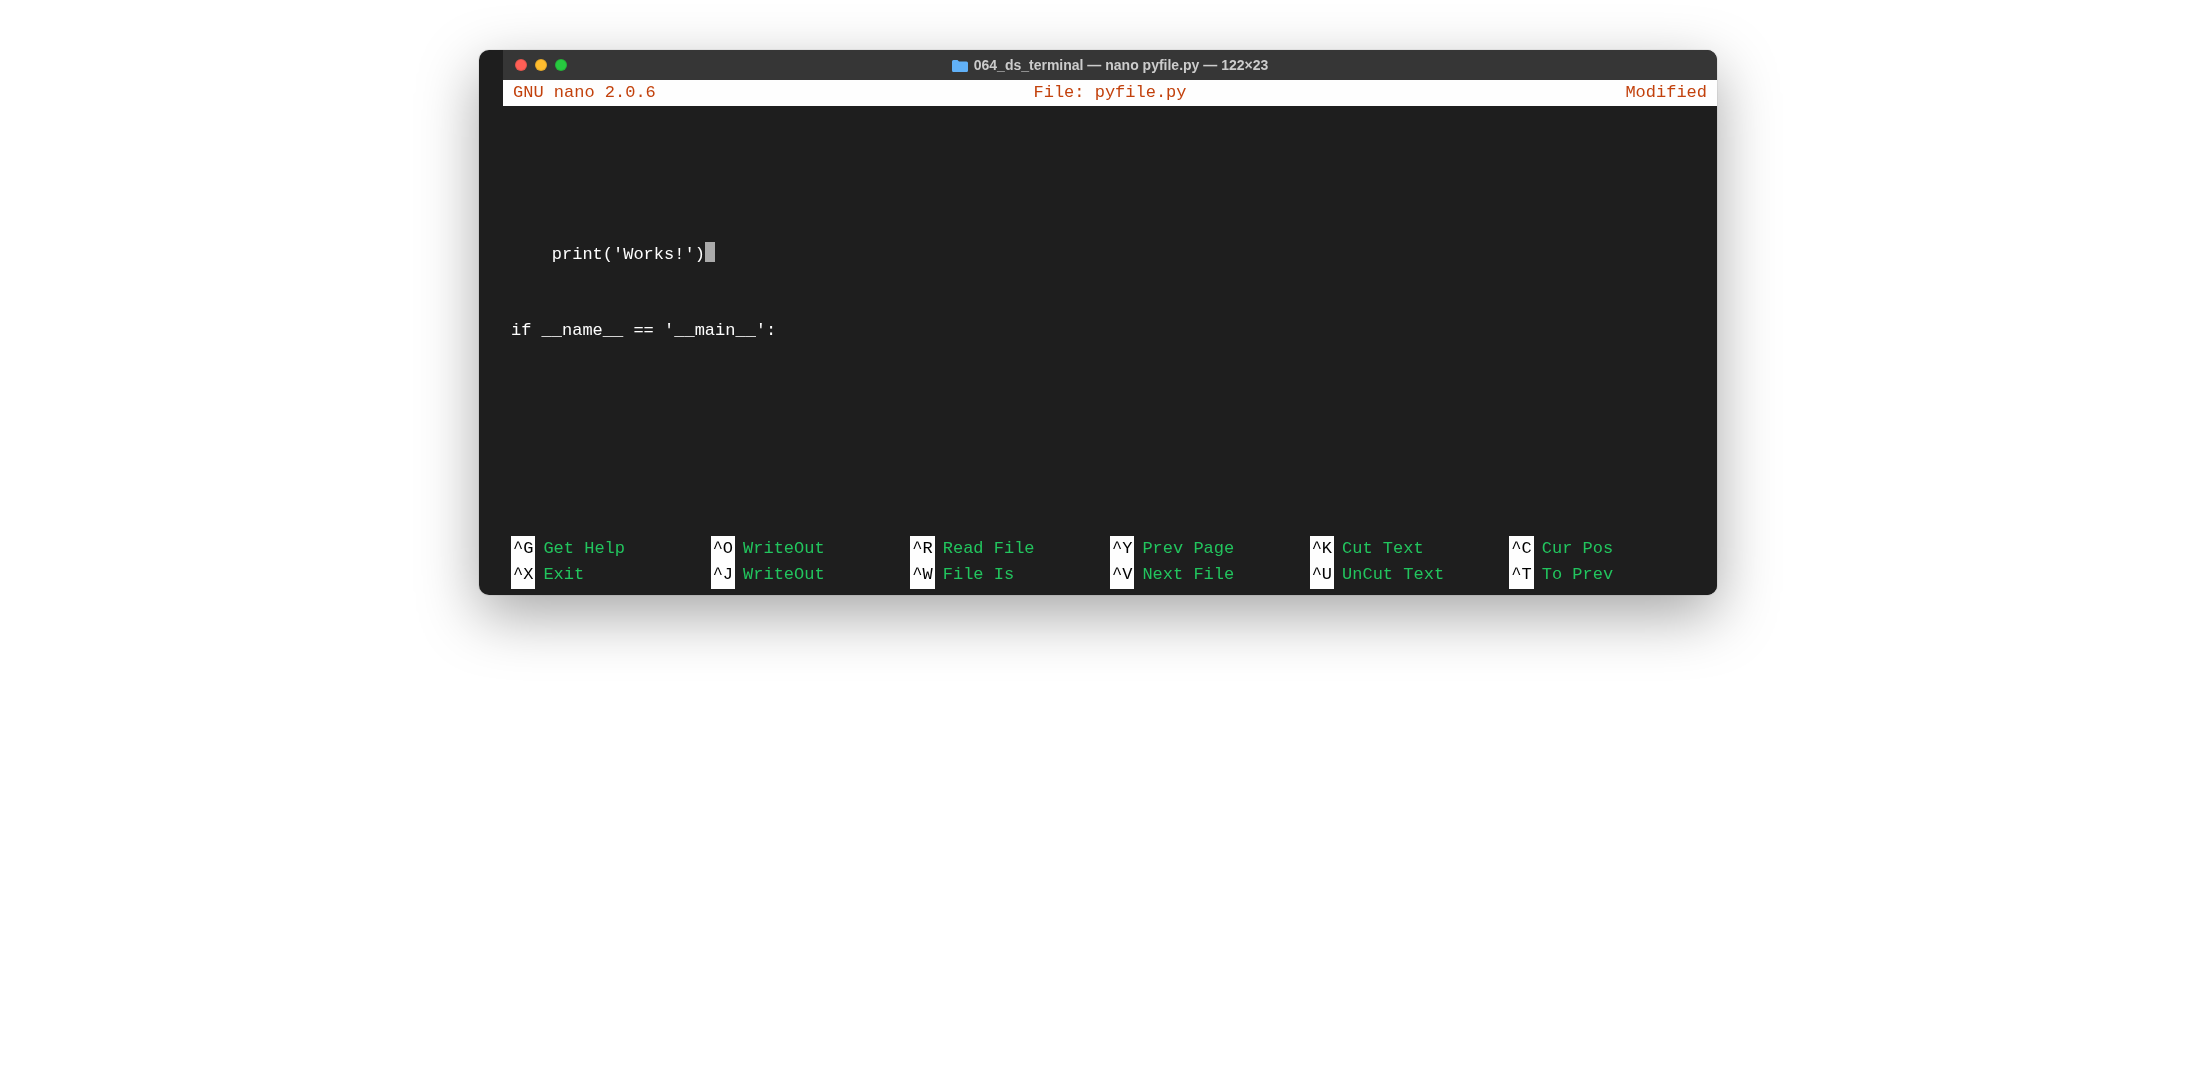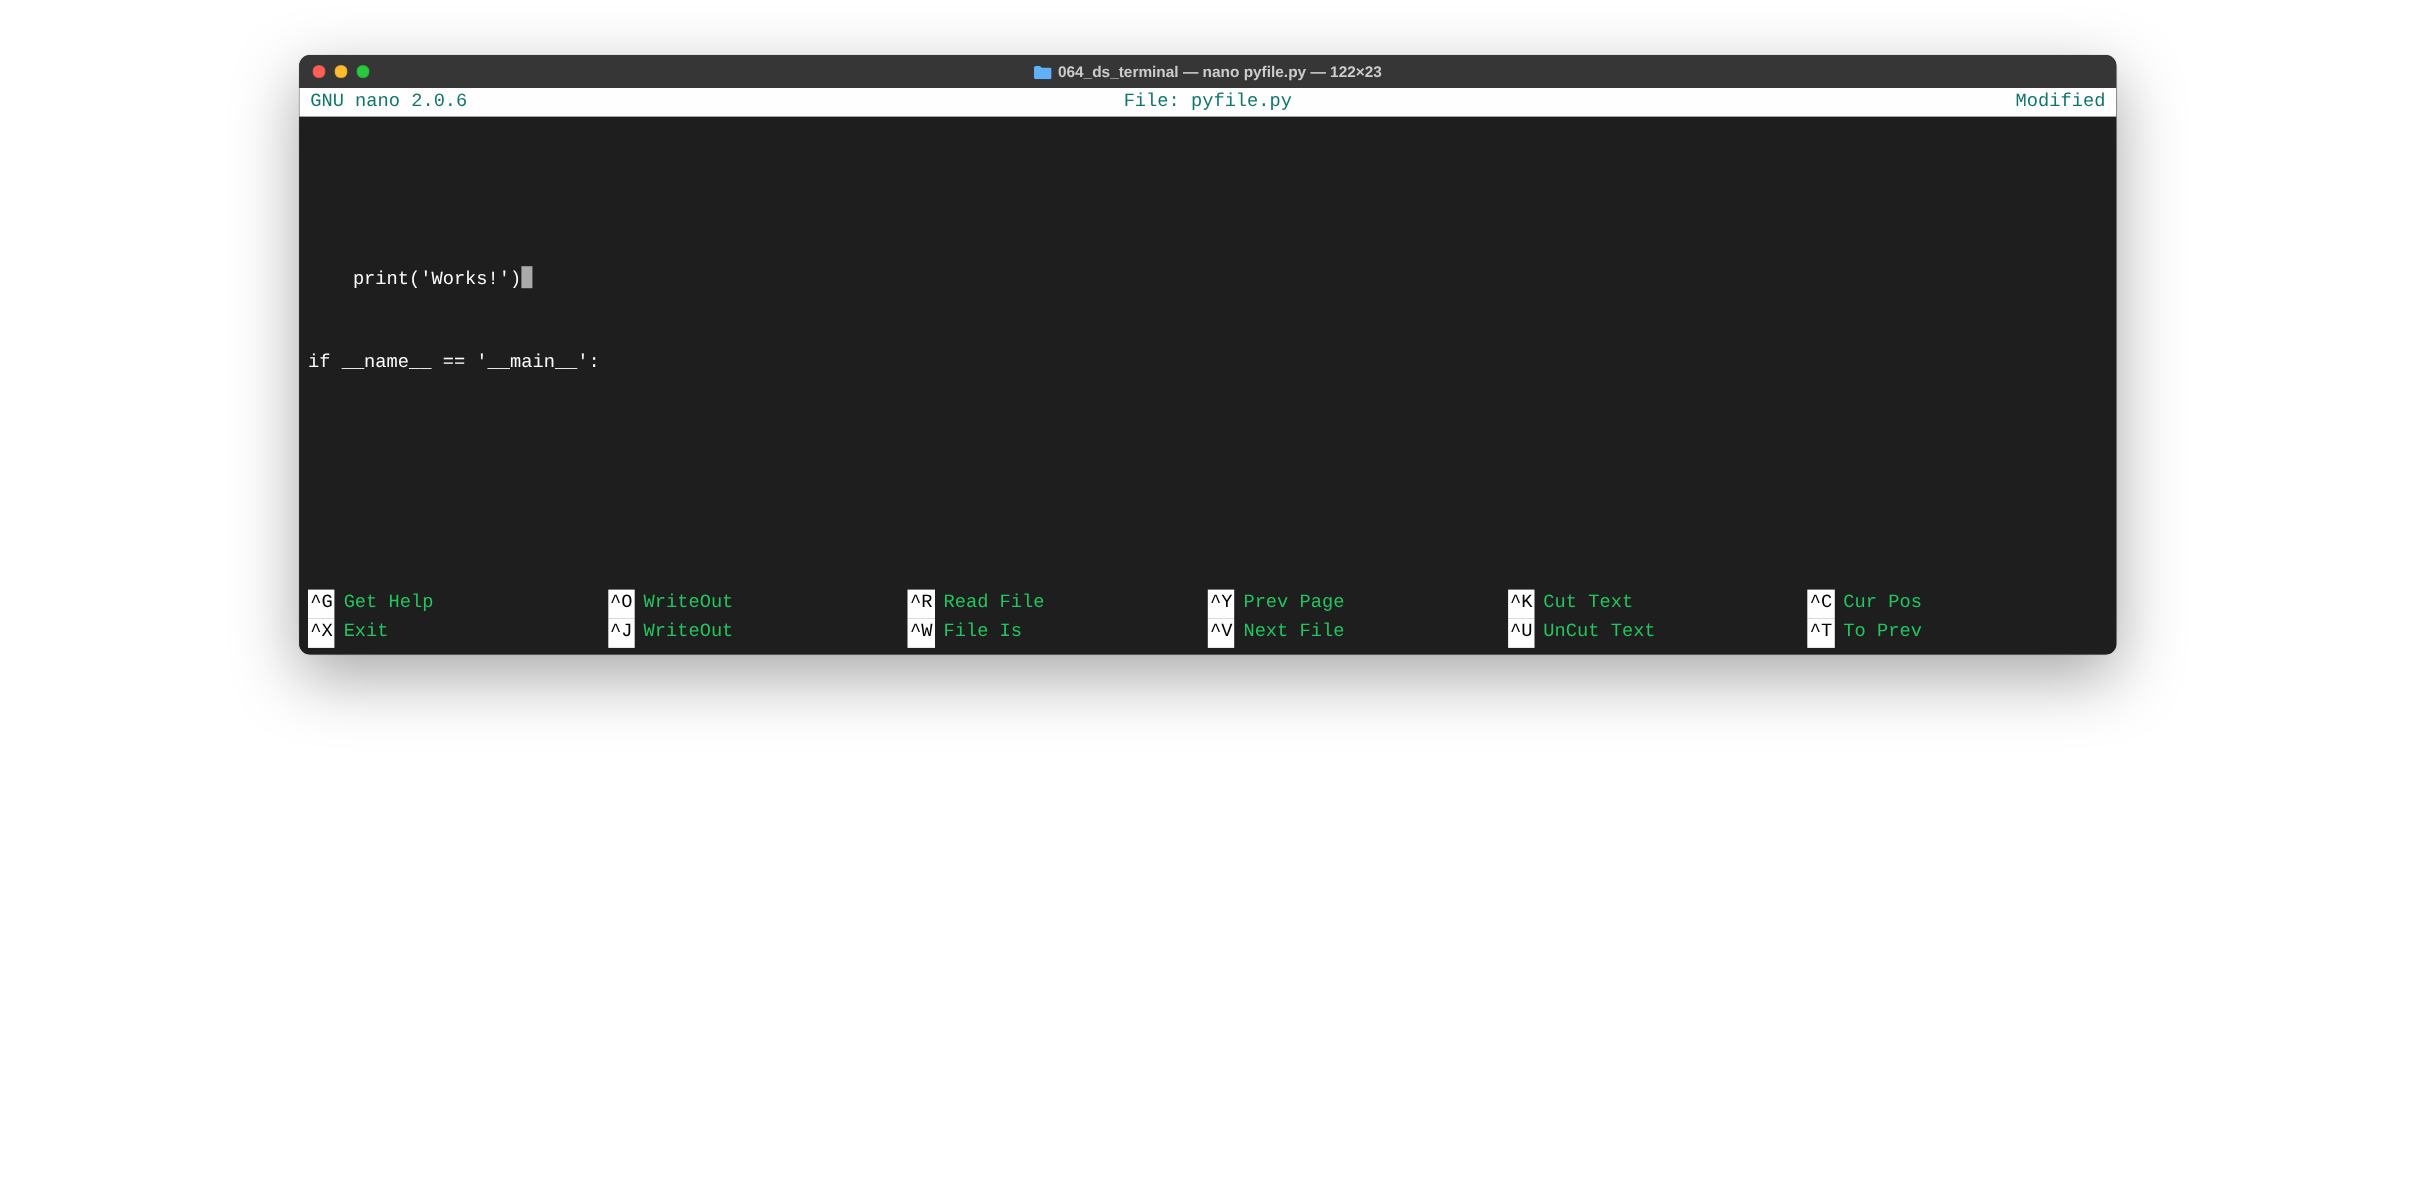--- a/index.html
+++ b/index.html
@@ -10,25 +10,26 @@
     body {
       background: #fff;
       font-family: "SF Mono", Menlo, Monaco, "Courier New", monospace;
       display: flex;
       justify-content: center;
       align-items: flex-start;
       padding: 50px;
       min-height: 100vh;
     }
     .terminal-window {
-      width: 1652px;
+      width: 1238px;
       background: #1e1e1e;
       border-radius: 10px;
       box-shadow: 0 20px 60px rgba(0,0,0,0.35), 0 0 0 1px rgba(0,0,0,0.05);
       overflow: hidden;
+      padding-left: 24px;
     }
     .titlebar {
       background: #363636;
       height: 30px;
       display: flex;
       align-items: center;
       padding: 0 12px;
       position: relative;
     }
     .traffic-lights {
@@ -62,21 +63,21 @@
       display: inline-block;
     }
     .terminal-body {
       background: #1e1e1e;
       color: #fefefe;
       font-size: 17px;
       line-height: 1.5;
     }
     .nano-header {
       background: #fefefe;
-      color: #0f766e;
+      color: #c2410c;
       display: flex;
       justify-content: space-between;
       padding: 0 10px;
       line-height: 1.5;
       height: 26px;
     }
     .nano-header .center {
       position: absolute;
       left: 50%;
       transform: translateX(-50%);

